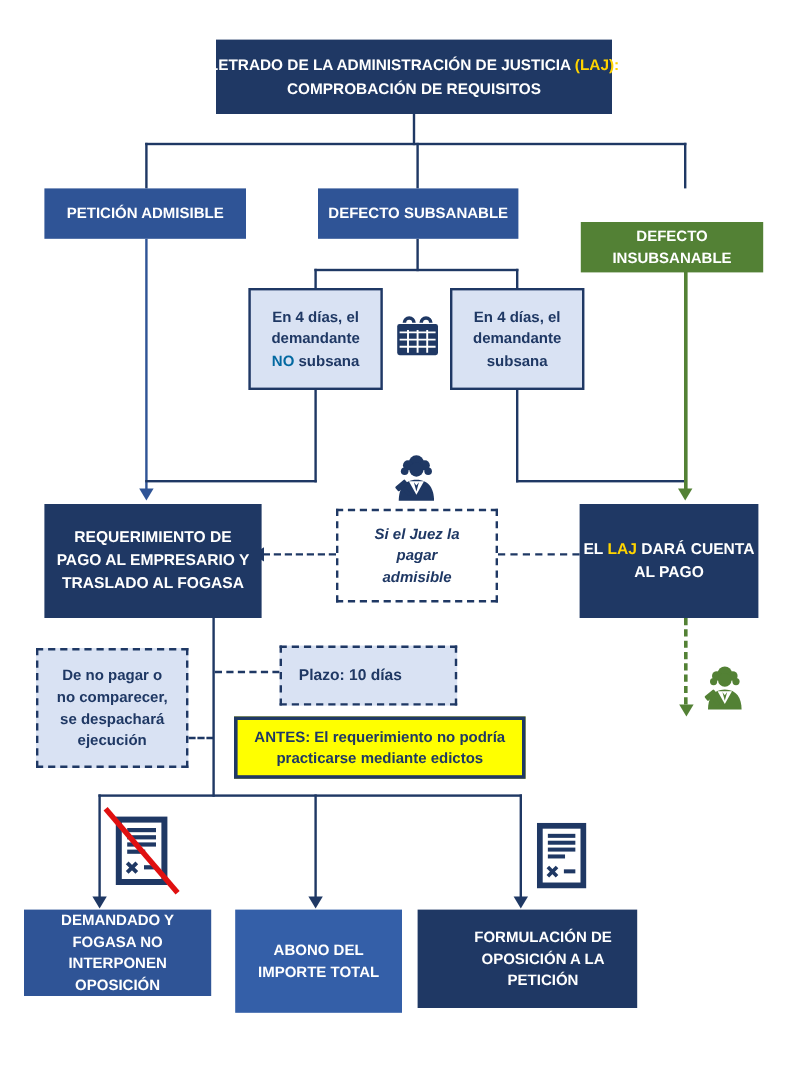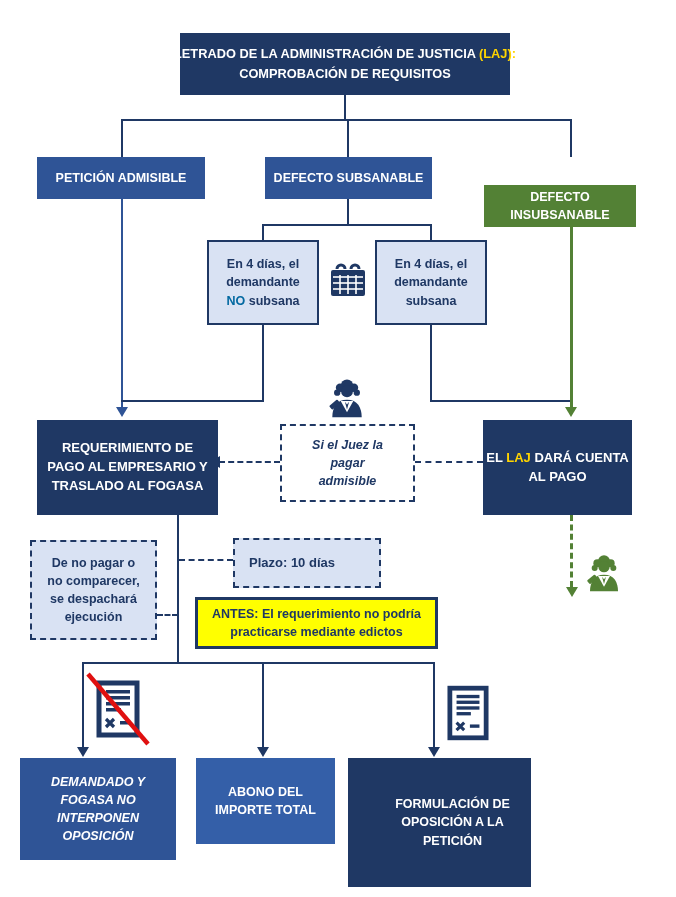--- a/index.html
+++ b/index.html
@@ -223,31 +223,31 @@
         <rect x="10" y="10" width="24" height="3.5"></rect>
         <rect x="10" y="16" width="24" height="3.5"></rect>
         <rect x="10" y="22" width="24" height="3.5"></rect>
         <rect x="10" y="28" width="15" height="3.5"></rect>
         <rect x="24" y="41" width="10" height="3.5"></rect>
       </g>
       <path d="M10 39 l8 8 M18 39 l-8 8" stroke="#1F3864" stroke-width="3.2"></path>
     </svg>
   </div>
 
-  <div class="node blue-box f125" style="left:20px;top:758px;width:156px;height:102px;font-style:italic;">
+  <div class="node blue-box f125" style="left:20px;top:758px;width:156px;height:72px;">
     <span class="ln">DEMANDADO Y</span>
     <span class="ln">FOGASA NO</span>
     <span class="ln">INTERPONEN</span>
     <span class="ln">OPOSICIÓN</span>
   </div>
 
   <div class="node blue-box2 f125" style="left:196px;top:758px;width:139px;height:86px;">
     <span class="ln">ABONO DEL</span>
     <span class="ln">IMPORTE TOTAL</span>
   </div>
 
-  <div class="node navy-box f125" style="left:348px;top:758px;width:183px;height:129px;padding-left:26px;">
+  <div class="node navy-box f125" style="left:348px;top:758px;width:183px;height:82px;padding-left:26px;">
     <span class="ln">FORMULACIÓN DE</span>
     <span class="ln">OPOSICIÓN A LA</span>
     <span class="ln">PETICIÓN</span>
   </div>
 
 </div>
 
 </body></html>

